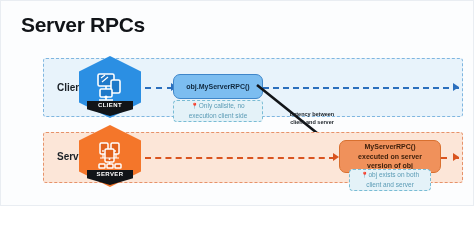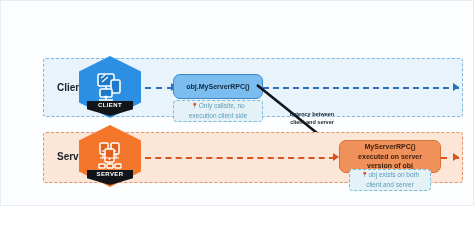--- a/index.html
+++ b/index.html
@@ -129,20 +129,21 @@
     position:absolute;left:274px;top:110px;width:74px;
     font-size:5.5px;font-weight:bold;line-height:1.45;
     color:#1b2127;text-align:center;
   }
 </style>
 </head>
 <body>
 
 <div class="canvas">
 
+  <div class="title">Server RPCs</div>
 
   <div class="lane lane-client"></div>
   <div class="lane-label lane-label-client">Client</div>
 
   <div class="hex hex-client">
     <span>
       <svg width="34" height="32" viewBox="0 0 34 32" fill="none" stroke="#ffffff" stroke-width="1.6">
         <rect x="5" y="3" width="16" height="12" rx="1.5" fill="#1f79c9"></rect>
         <path d="M13 15 v4"></path>
         <rect x="18" y="9" width="9" height="13" rx="1.5" fill="#1f79c9"></rect>

